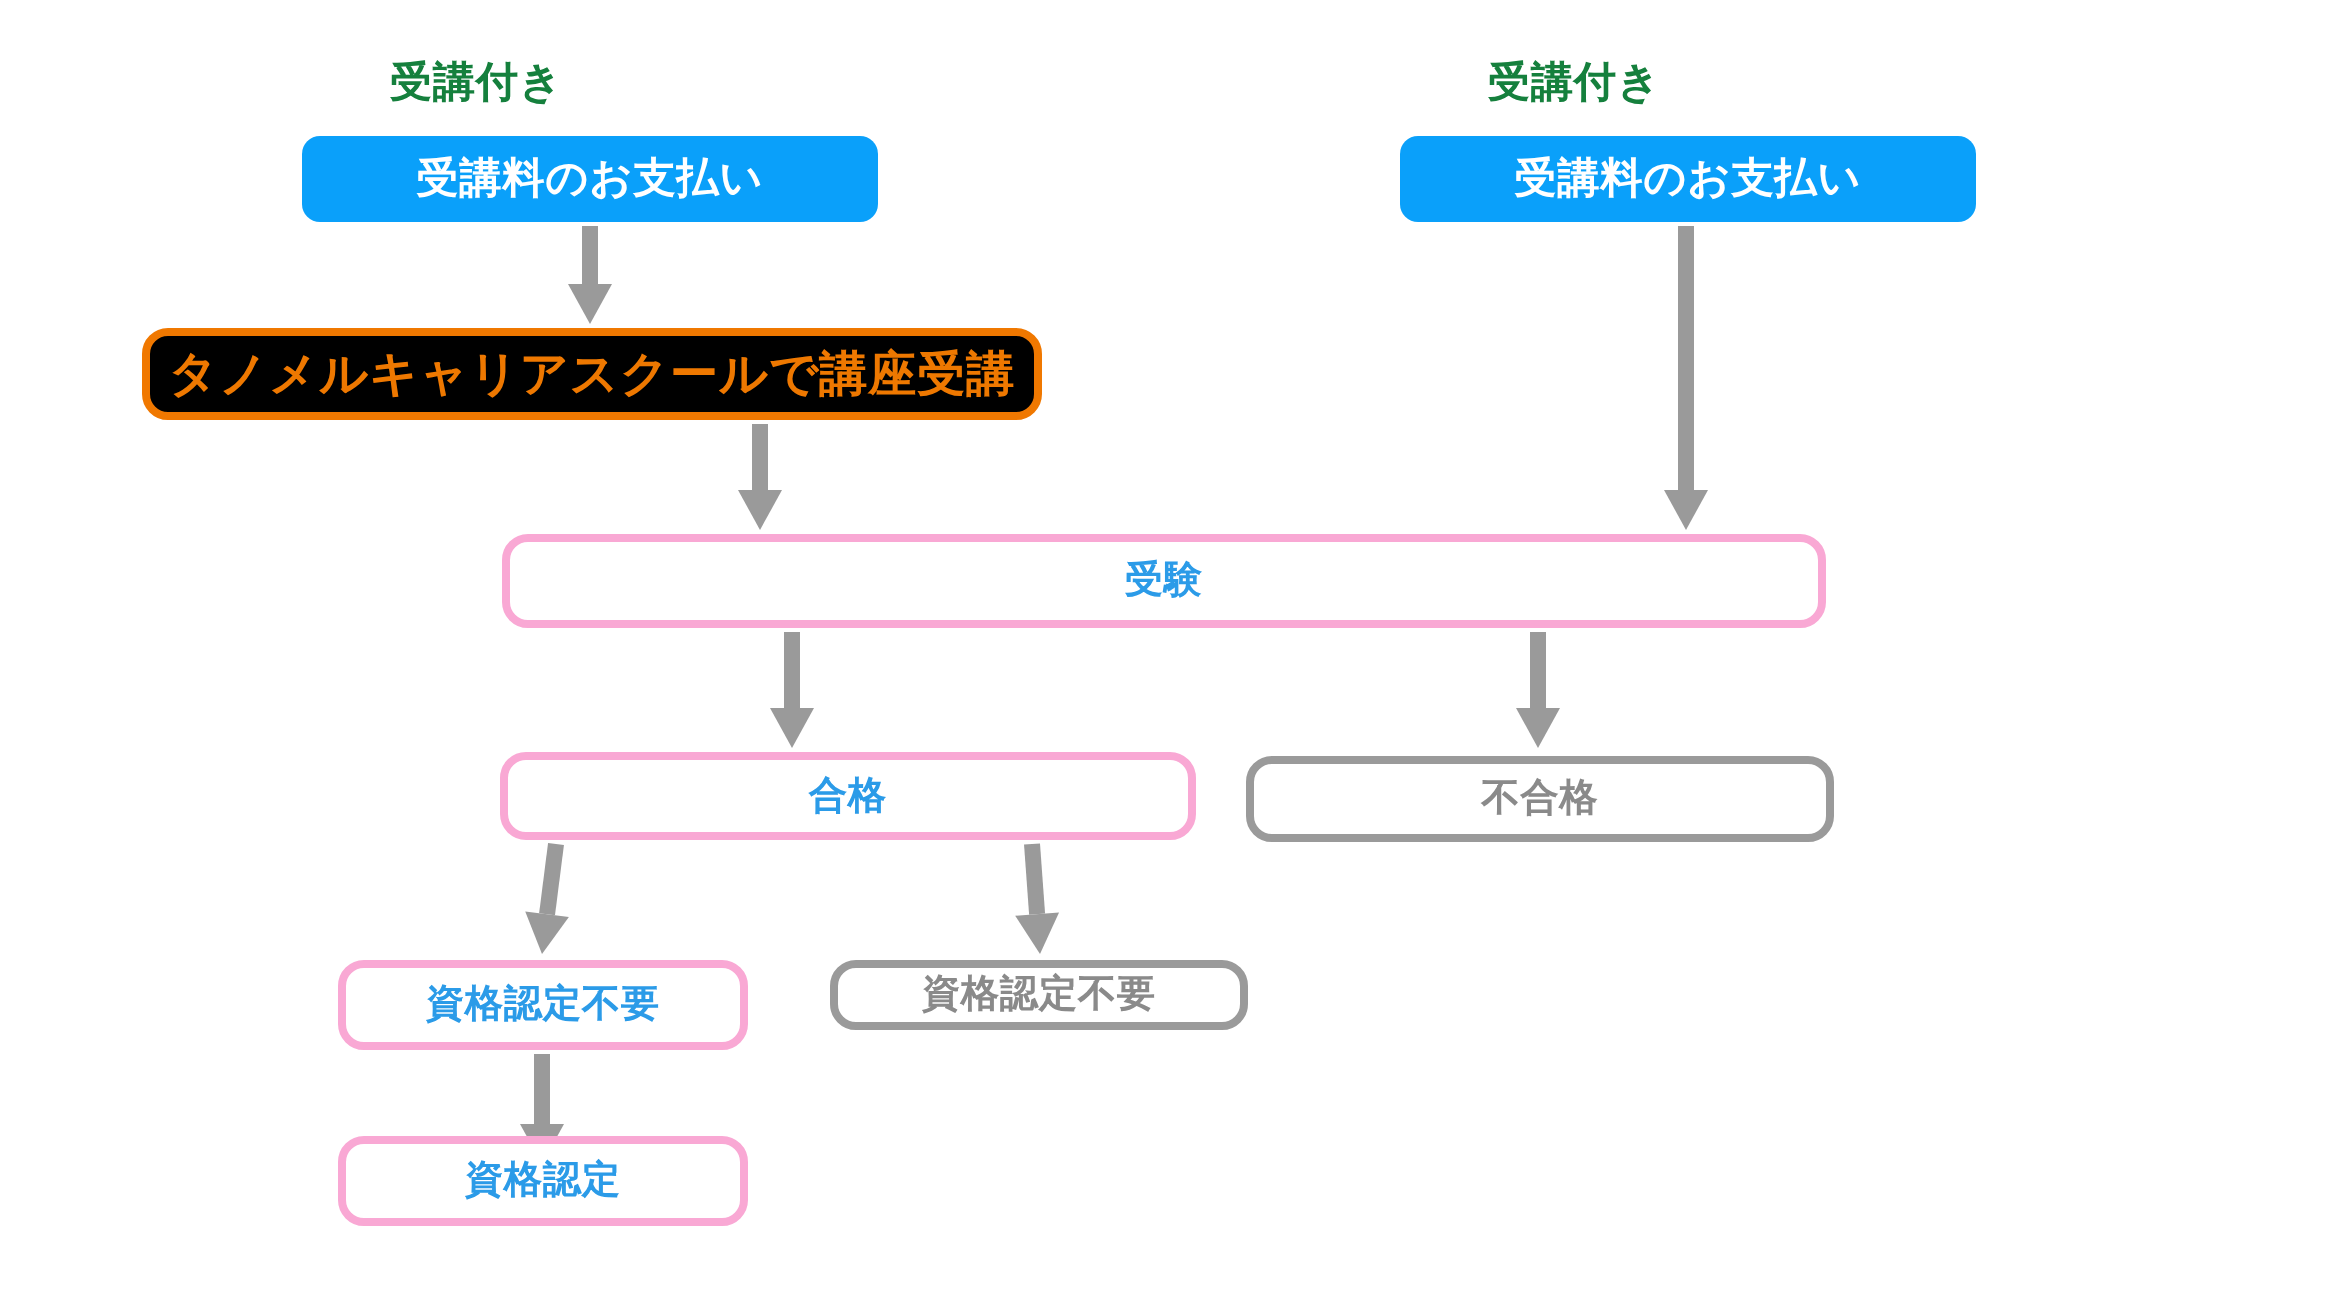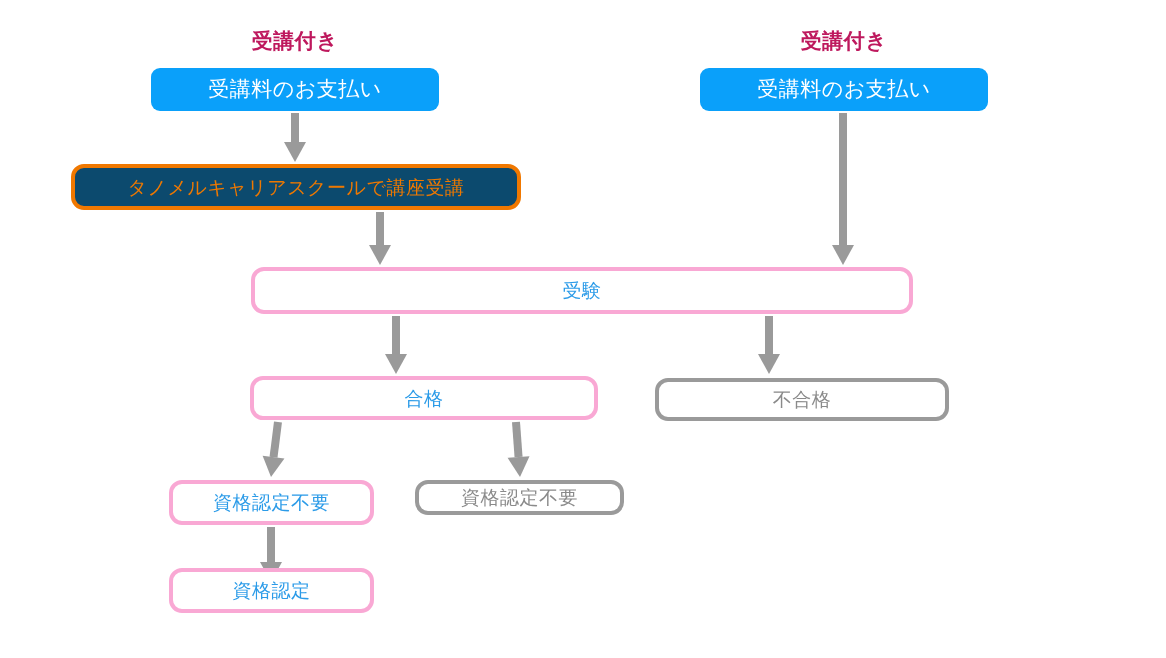--- a/index.html
+++ b/index.html
@@ -17,35 +17,35 @@
     height: 658px;
     background: #ffffff;
     overflow: hidden;
   }
 
   
   .col-head {
     position: absolute;
     font-size: 21px;
     font-weight: bold;
-    color: #be185d;
+    color: #15803d;
     letter-spacing: 0.5px;
-    text-align: center;
+    text-align: left;
     white-space: nowrap;
     line-height: 1;
   }
 
   
   .node {
     position: absolute;
     box-sizing: border-box;
     display: flex;
     align-items: center;
     justify-content: center;
-    font-weight: normal;
+    font-weight: bold;
     white-space: nowrap;
     line-height: 1;
     letter-spacing: 0.5px;
   }
 
   
   .node.fill-blue {
     background: #0AA0FA;
     color: #ffffff;
     border: none;
@@ -57,25 +57,25 @@
   .node.out-blue {
     background: #ffffff;
     color: #2B9BE8;
     border: 4px solid #f9a8d4;
     border-radius: 13px;
     font-size: 19px;
   }
 
   
   .node.out-orange {
-    background: #0c4a6e;
+    background: #000000;
     color: #EE7800;
     border: 4px solid #F07800;
     border-radius: 13px;
-    font-size: 19px;
+    font-size: 24px;
   }
 
   
   .node.out-gray {
     background: #ffffff;
     color: #8A8A8A;
     border: 4px solid #9A9A9A;
     border-radius: 13px;
     font-size: 19px;
   }
@@ -160,21 +160,21 @@
     </div>
   <div class="node fill-blue" style="left: 700px; top: 68px; width: 288px; height: 43px;">
       <span>受講料のお支払い</span>
     </div>
   <div class="node out-blue" style="left: 251px; top: 267px; width: 662px; height: 47px;">
       <span>受験</span>
     </div>
   <div class="node out-blue" style="left: 250px; top: 376px; width: 348px; height: 44px;">
       <span>合格</span>
     </div>
-  <div class="node out-gray" style="left: 623px; top: 378px; width: 294px; height: 43px; margin-left: 32px;">
+  <div class="node out-gray" style="left: 623px; top: 378px; width: 294px; height: 43px;">
       <span>不合格</span>
     </div>
   <div class="node out-blue" style="left: 169px; top: 480px; width: 205px; height: 45px;">
       <span>資格認定不要</span>
     </div>
   <div class="node out-gray" style="left: 415px; top: 480px; width: 209px; height: 35px;">
       <span>資格認定不要</span>
     </div>
   <div class="node out-blue" style="left: 169px; top: 568px; width: 205px; height: 45px;">
       <span>資格認定</span>

